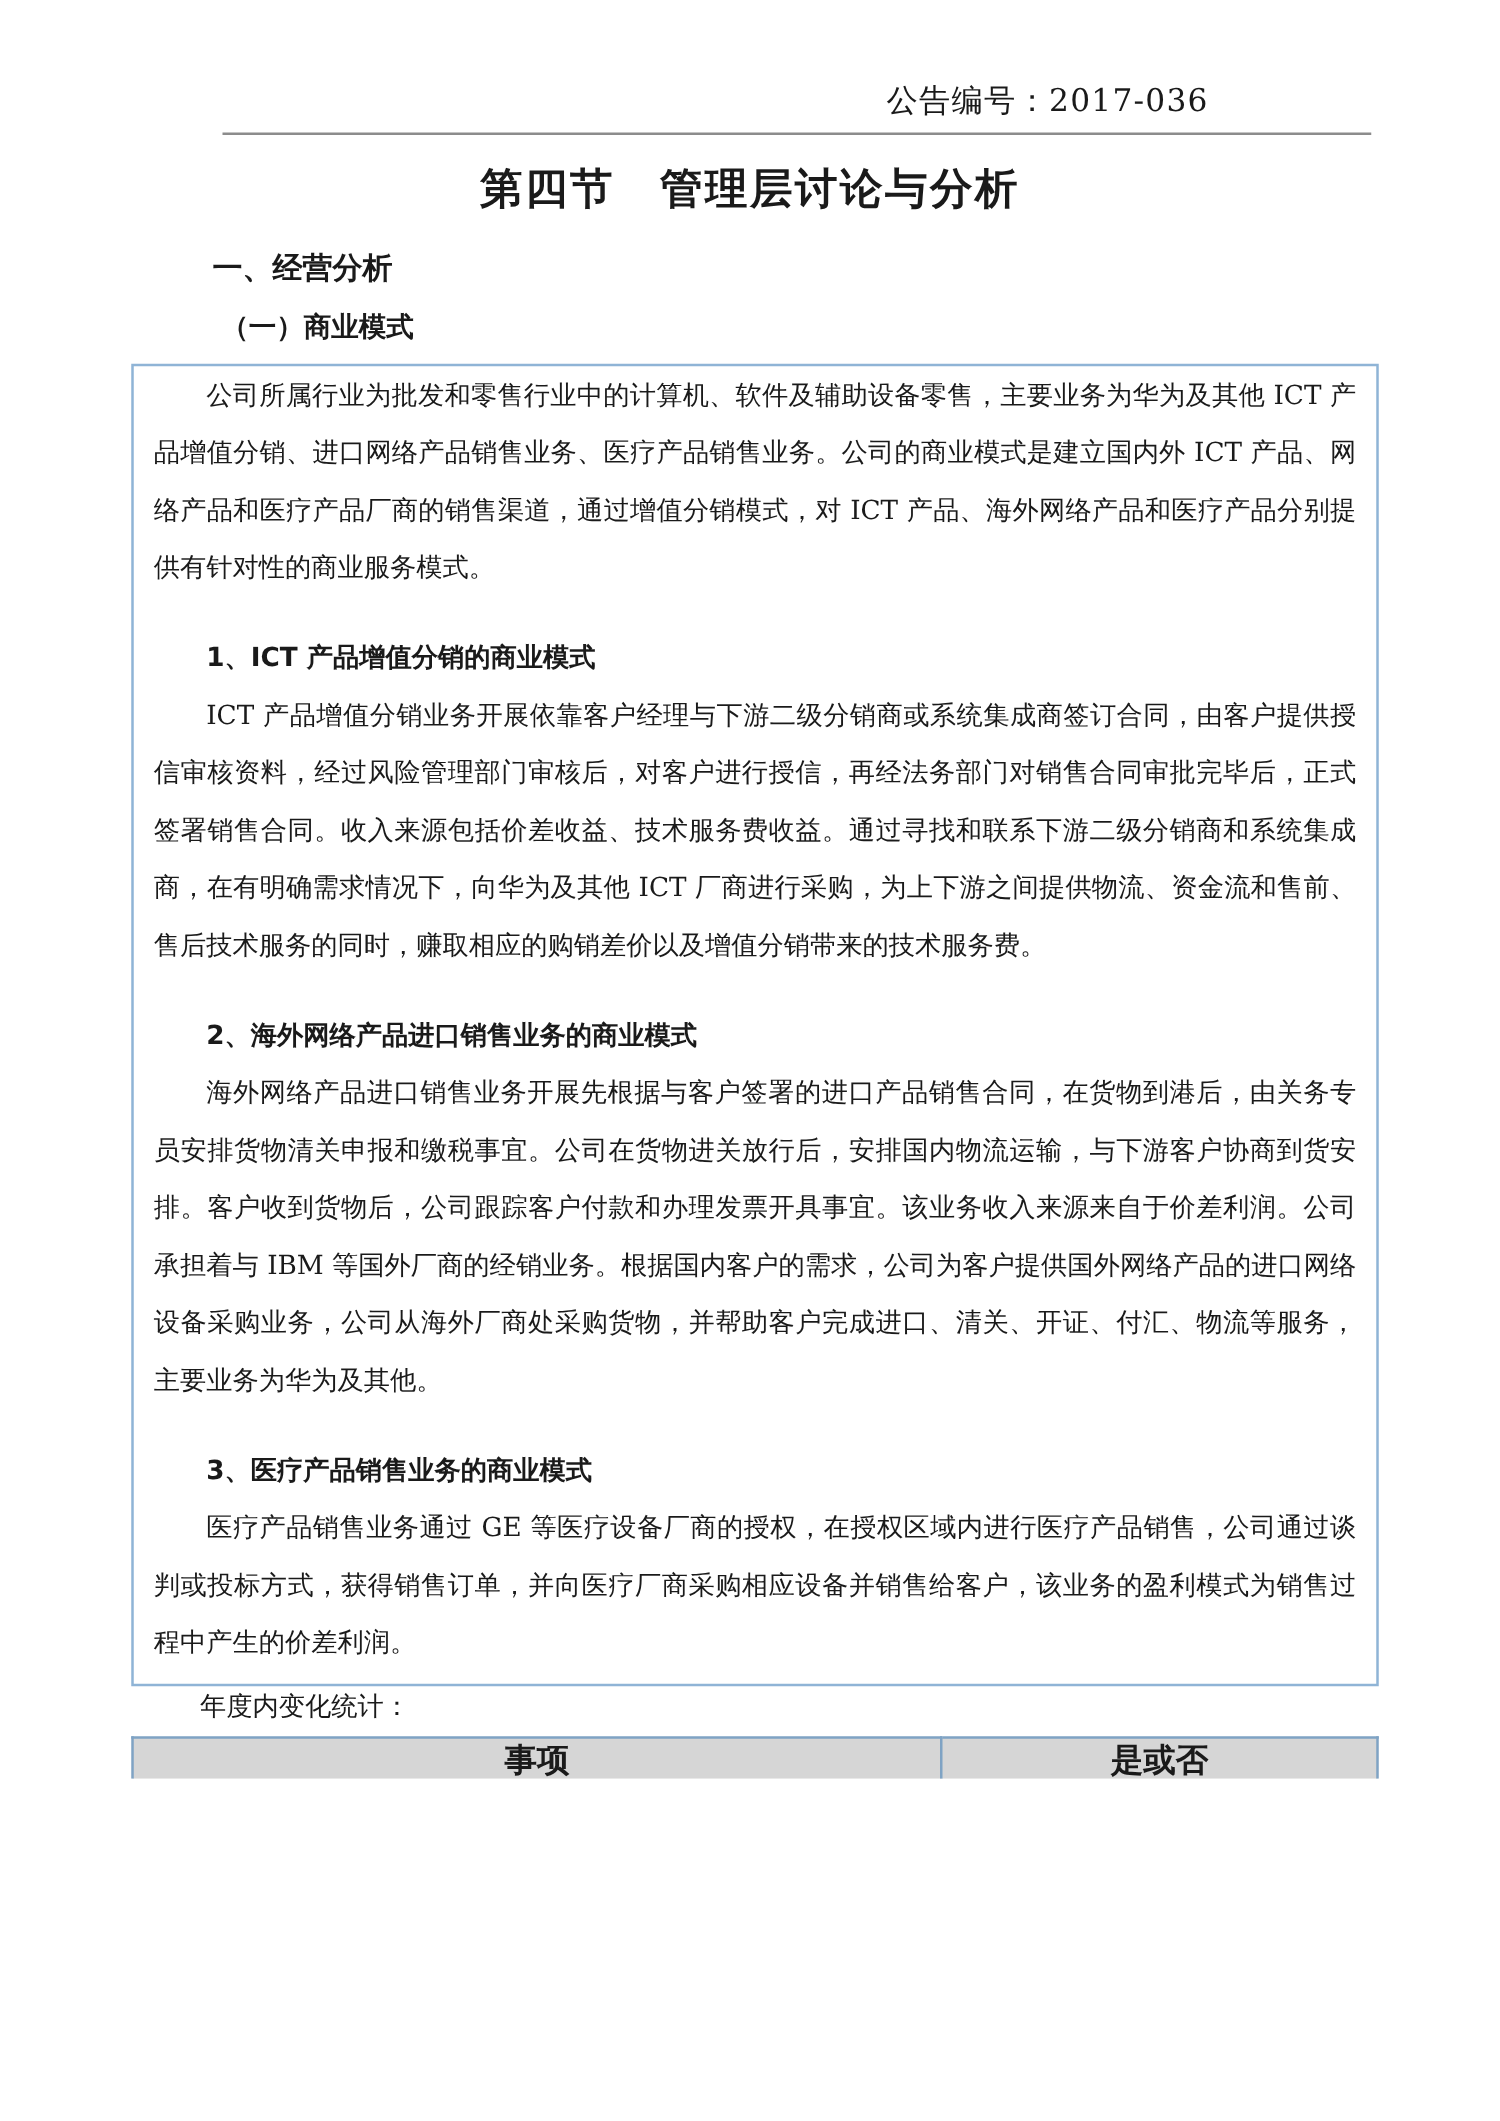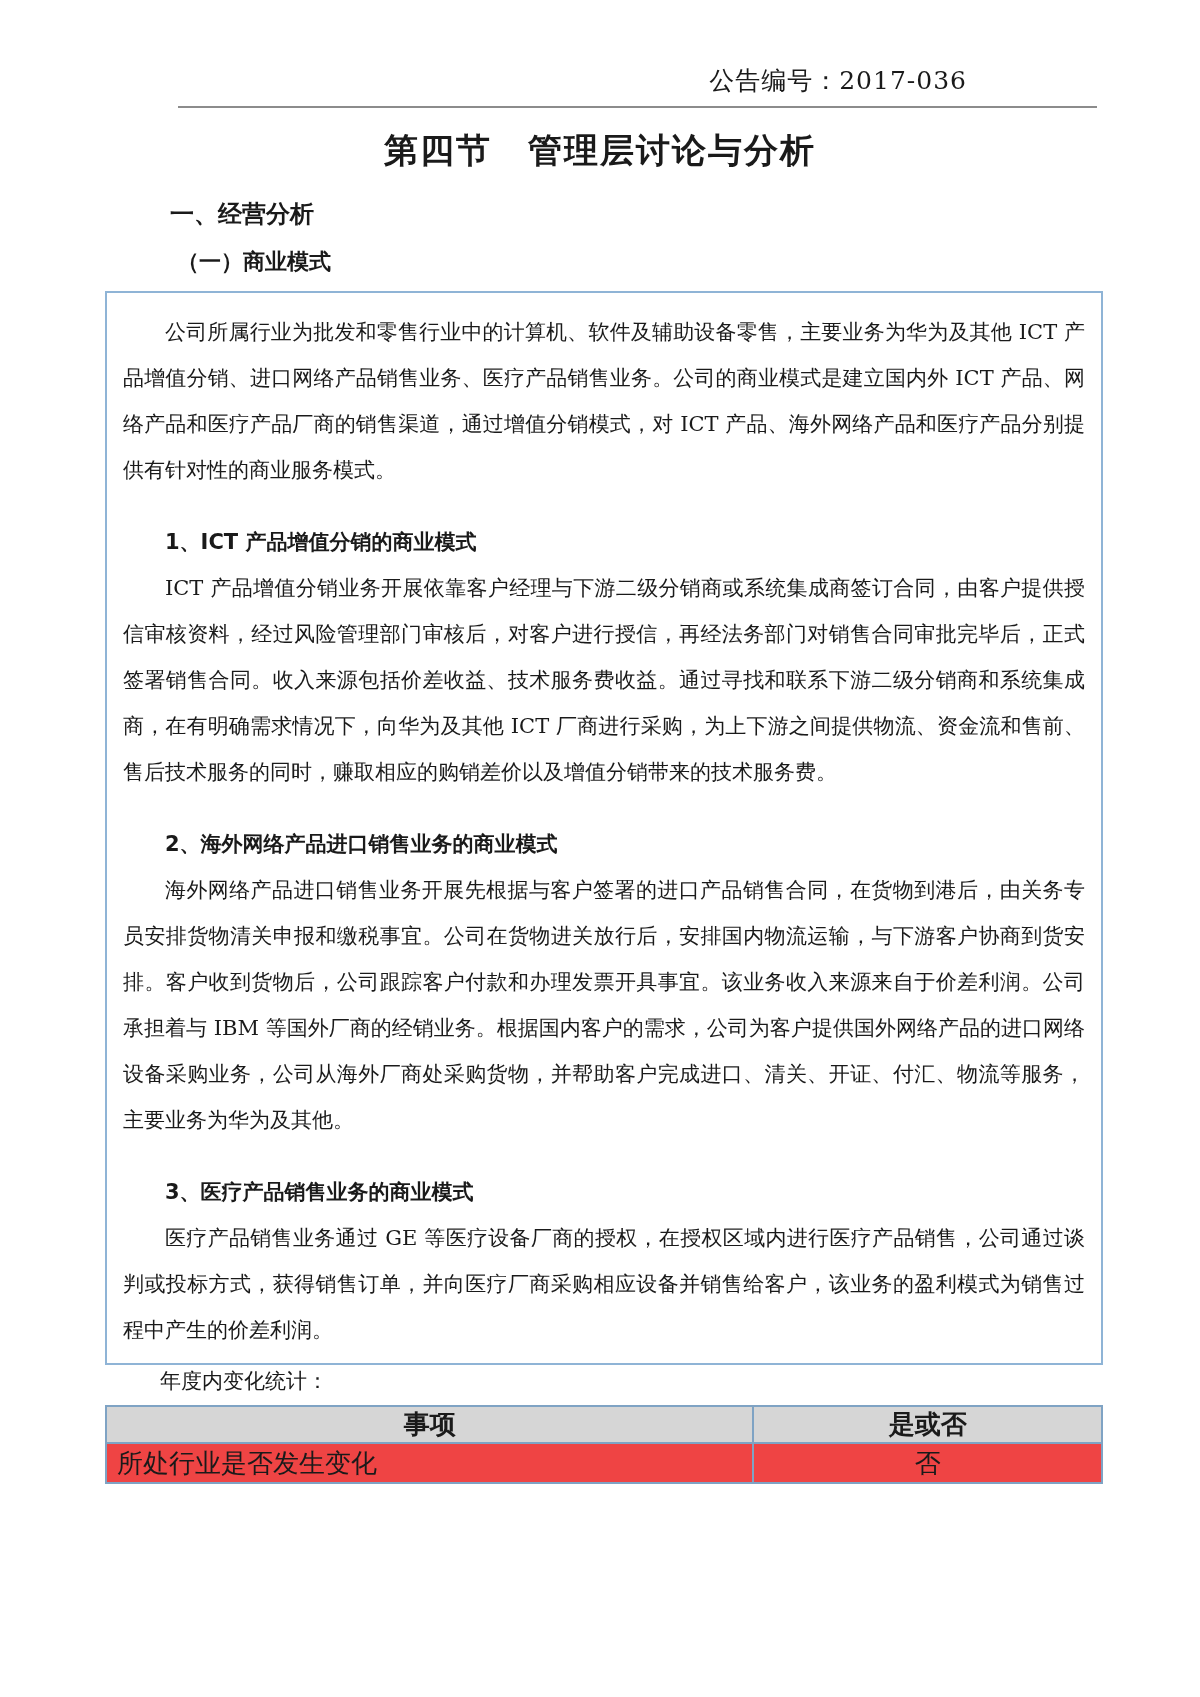--- a/index.html
+++ b/index.html
@@ -5,21 +5,21 @@
   :root{
     --box-border:#8fb4d6;
     --table-border:#7fa3c4;
     --table-header-bg:#d6d6d6;
     --rule:#8c8c8c;
     --ink:#1a1a1a;
   }
   *{margin:0;padding:0;box-sizing:border-box;}
   html,body{background:#ffffff;}
   body{width:1200px;font-family:"DejaVu Serif","Liberation Serif",serif;color:var(--ink);}
-  .page{position:relative;width:1200px;height:1697px;background:#ffffff;overflow:hidden;}
+  .page{position:relative;width:1200px;height:1423px;background:#ffffff;overflow:hidden;}
 
   .announce{
     padding-top:64px;
     padding-right:233px;
     text-align:right;
     font-size:25px;
     letter-spacing:1px;
     font-family:"DejaVu Serif","Liberation Serif",serif;
   }
   .rule{
@@ -44,21 +44,21 @@
   .s1-1{
     margin:17px 0 0 177px;
     font-size:22px;
     font-weight:bold;
     font-family:"DejaVu Sans","Liberation Sans",sans-serif;
   }
 
   .box{
     margin:14px 97px 0 105px;
     border:2px solid var(--box-border);
-    padding:16px 16px 10px 16px;
+    padding:0 16px 10px 16px;
     background:#ffffff;
   }
   .box .para{
     font-size:21px;
     line-height:46px;
     text-align:justify;
     text-indent:2em;
     font-family:"DejaVu Serif","Liberation Serif",serif;
   }
   .box .sub{

